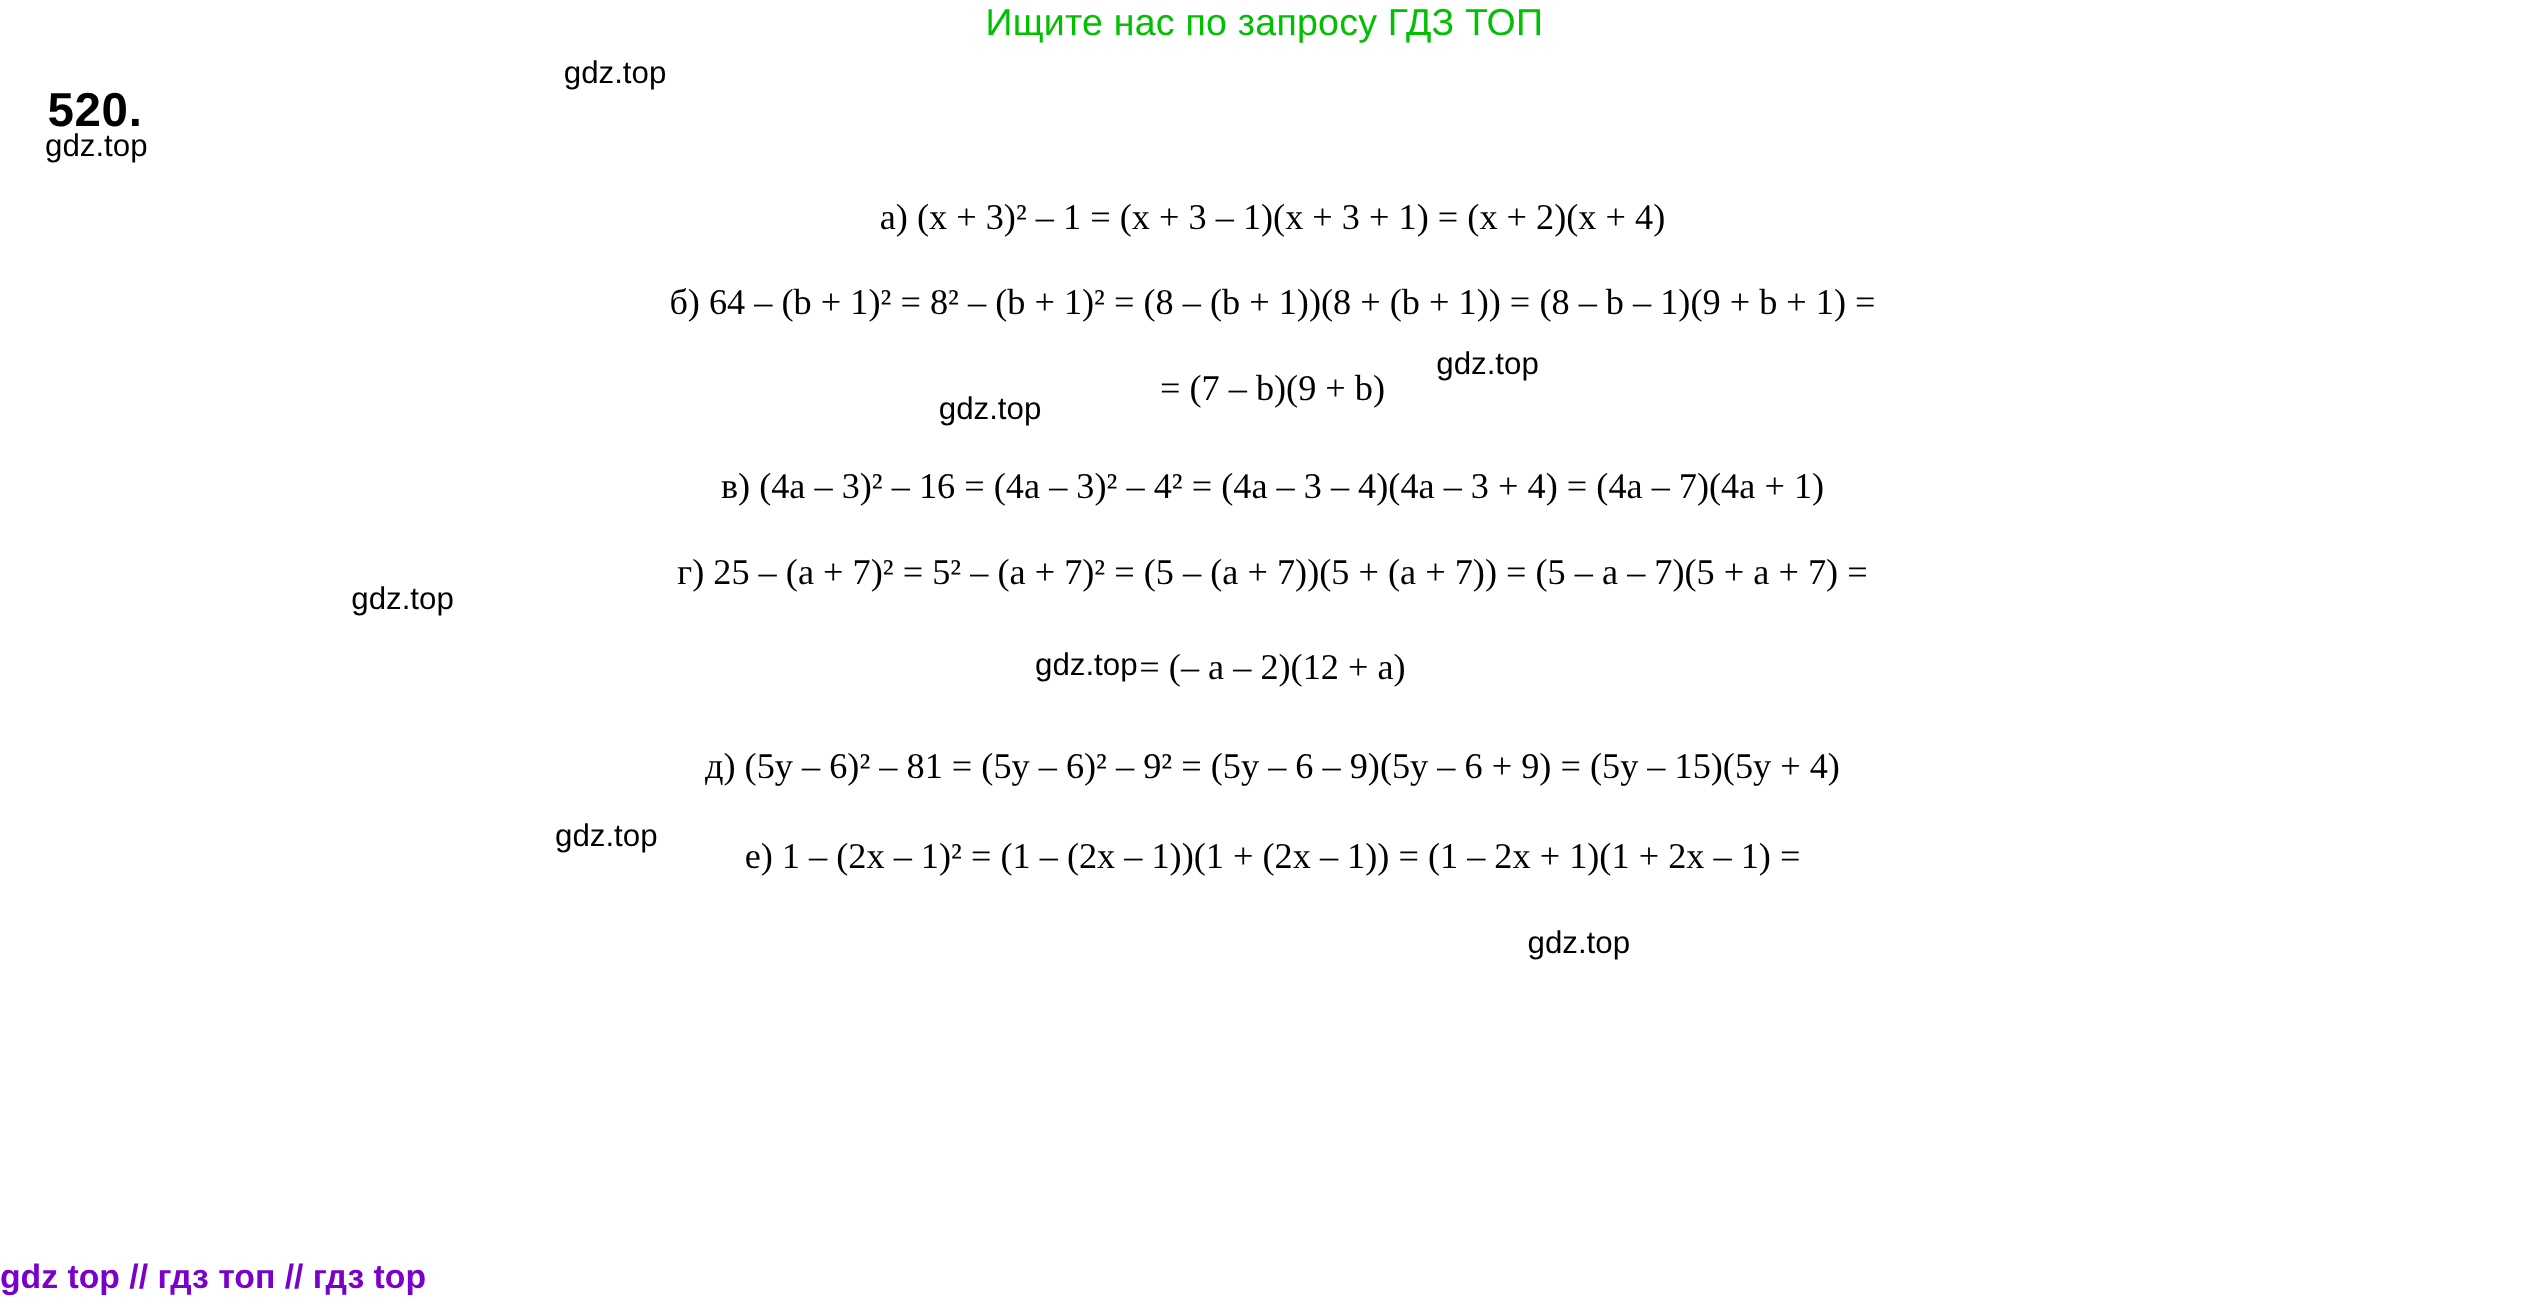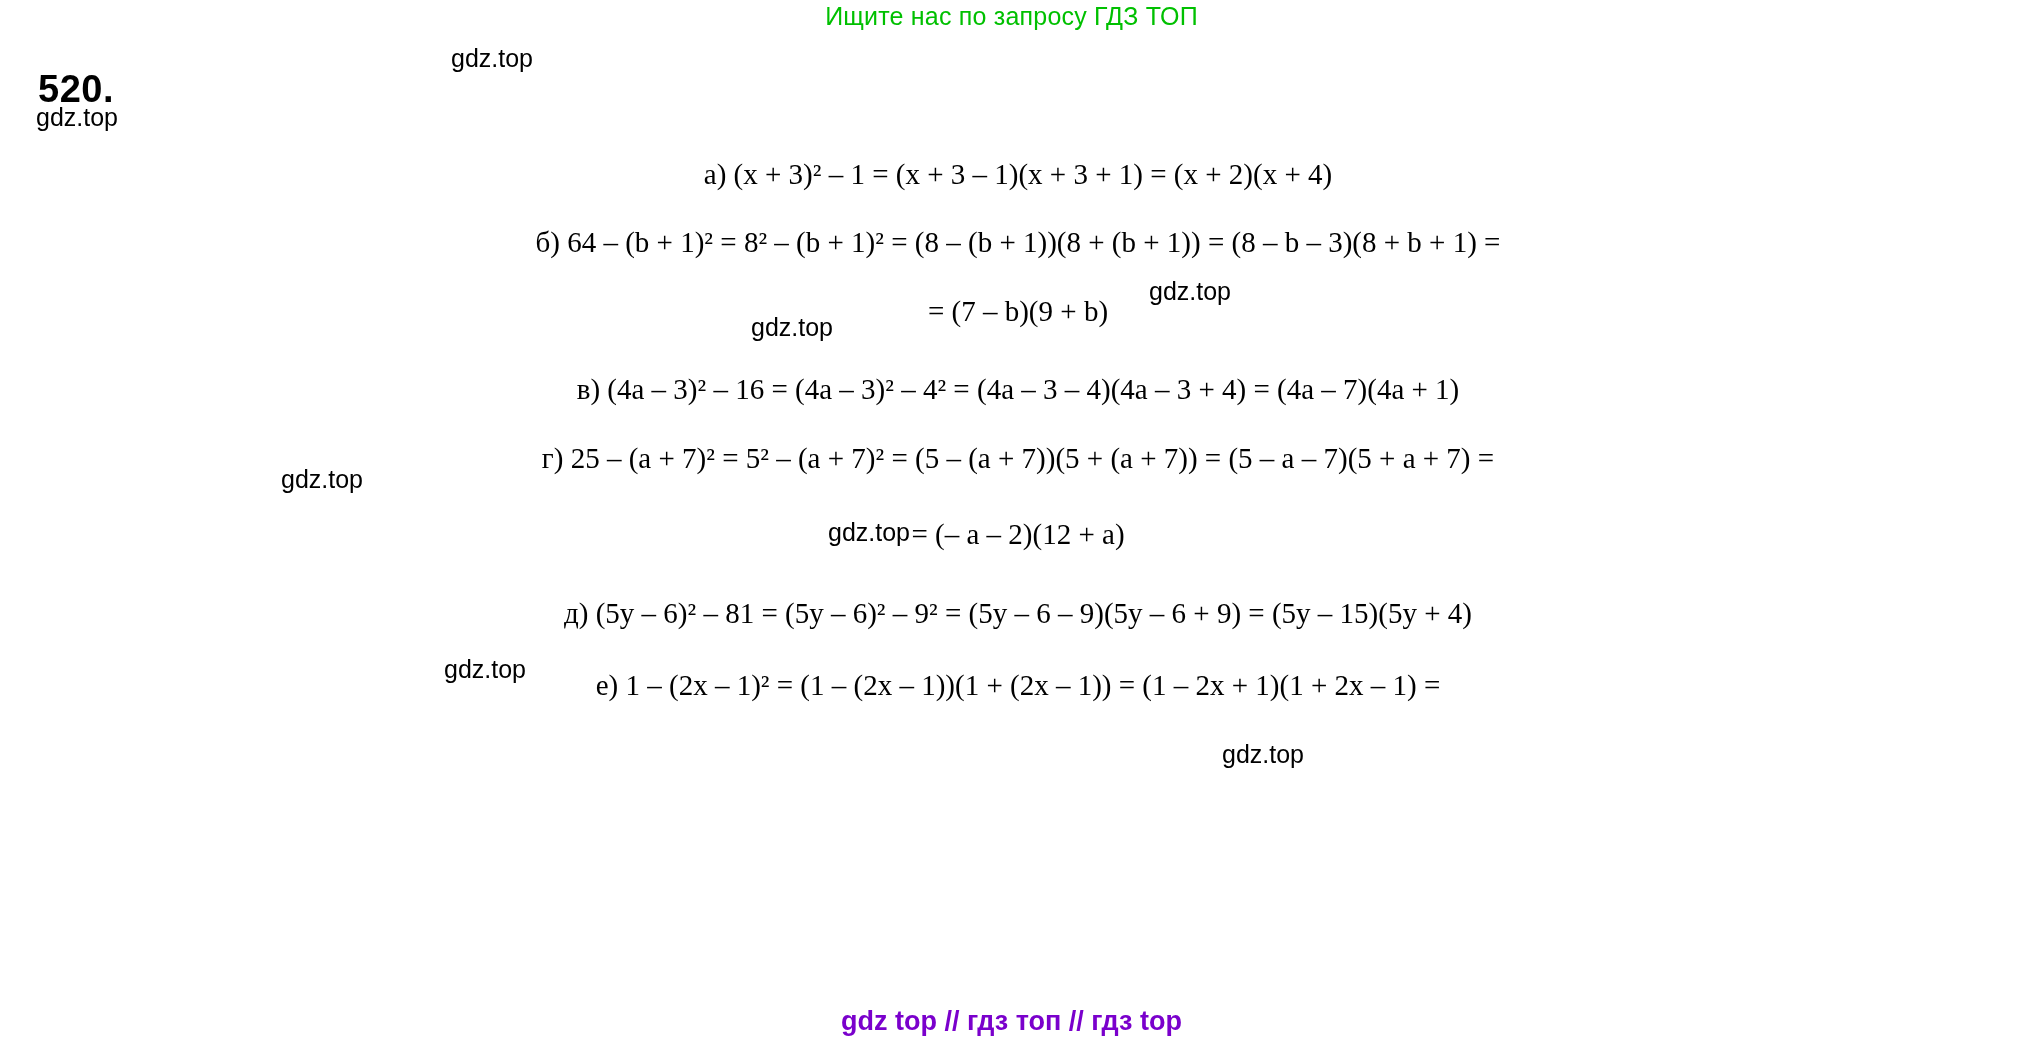--- a/index.html
+++ b/index.html
@@ -17,21 +17,21 @@
   }
 
   .top-banner {
     position: absolute;
     top: 2px;
     left: 0;
     width: 100%;
     text-align: center;
     color: #00c000;
     font-family: "Liberation Sans", sans-serif;
-    font-size: 25px;
+    font-size: 30px;
     letter-spacing: 0.2px;
   }
 
   .wm {
     position: absolute;
     font-family: "Liberation Sans", sans-serif;
     font-size: 25px;
     color: #000000;
     white-space: nowrap;
   }
@@ -69,37 +69,36 @@
   .sp-f  { margin-top: 47px; }
   .sp-g  { margin-top: 50px; }
   .sp-h  { margin-top: 43px; }
   .sp-i  { margin-top: 42px; }
 
   .bottom-banner {
     position: absolute;
     bottom: 14px;
     left: 0;
     width: 100%;
-    text-align: center;
     color: #7a00cc;
     font-family: "Liberation Sans", sans-serif;
     font-weight: bold;
     font-size: 27px;
   }
 </style>
 </head>
 <body>
 
 <div class="top-banner">Ищите нас по запросу ГДЗ ТОП</div>
 
 <div class="task-number">520.</div>
 
 <div class="lines">
   <div class="line sp-a">а) (x + 3)² – 1 = (x + 3 – 1)(x + 3 + 1) = (x + 2)(x + 4)</div>
-  <div class="line sp-b">б) 64 – (b + 1)² = 8² – (b + 1)² = (8 – (b + 1))(8 + (b + 1)) = (8 – b – 3)(8 + b + 1) =</div>
+  <div class="line sp-b">б) 64 – (b + 1)² = 8² – (b + 1)² = (8 – (b + 1))(8 + (b + 1)) = (8 – b – 1)(9 + b + 1) =</div>
   <div class="line sp-c">= (7 – b)(9 + b)</div>
   <div class="line sp-d">в) (4a – 3)² – 16 = (4a – 3)² – 4² = (4a – 3 – 4)(4a – 3 + 4) = (4a – 7)(4a + 1)</div>
   <div class="line sp-e">г) 25 – (a + 7)² = 5² – (a + 7)² = (5 – (a + 7))(5 + (a + 7)) = (5 – a – 7)(5 + a + 7) =</div>
   <div class="line sp-f">= (– a – 2)(12 + a)</div>
   <div class="line sp-g">д) (5y – 6)² – 81 = (5y – 6)² – 9² = (5y – 6 – 9)(5y – 6 + 9) = (5y – 15)(5y + 4)</div>
   <div class="line sp-h">е) 1 – (2x – 1)² = (1 – (2x – 1))(1 + (2x – 1)) = (1 – 2x + 1)(1 + 2x – 1) =</div>
 </div>
 
 <div id="watermark-layer">
     <div class="wm" style="left: 451px; top: 44px;">gdz.top</div>

